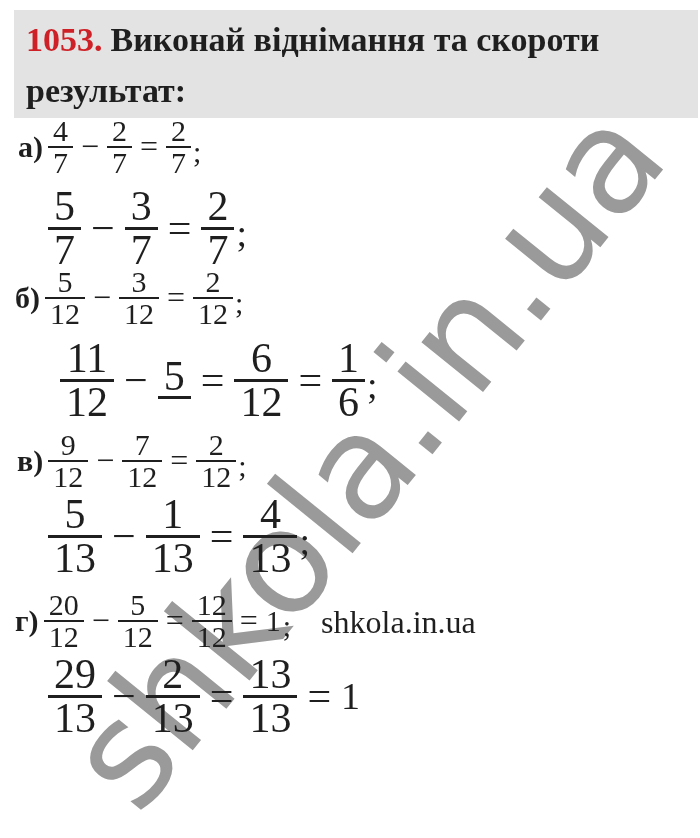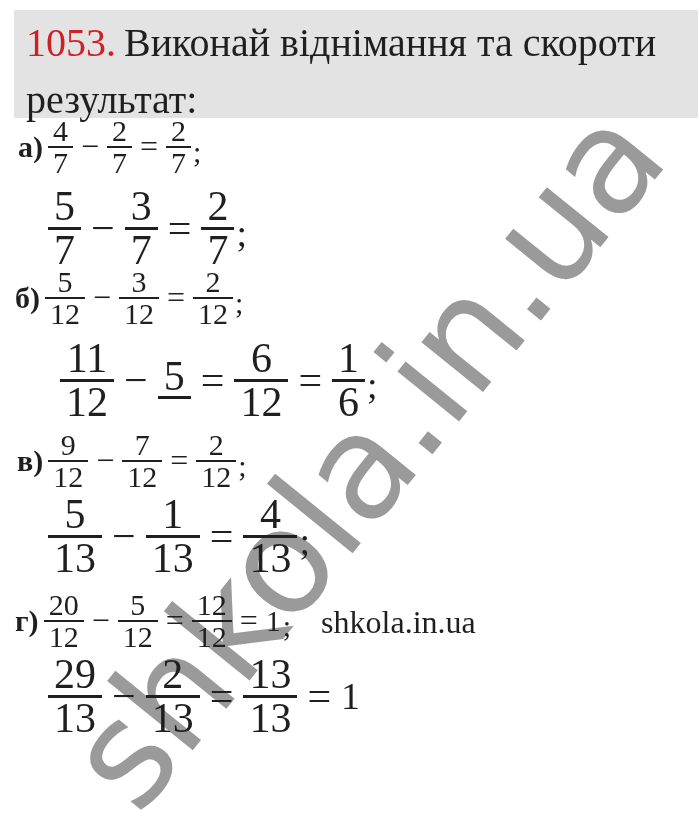--- a/index.html
+++ b/index.html
@@ -14,21 +14,21 @@
   }
   
   .header{
     position:absolute;left:14px;top:10px;
     width:684px;height:108px;
     background:var(--header-bg,#e3e3e3);
     z-index:0;
   }
   .header .line{
     position:relative;z-index:3;
-    font-weight:normal;font-size:40px;line-height:1;
+    font-weight:bold;font-size:34px;line-height:1;
     white-space:nowrap;
   }
   .header .line1{padding:13px 0 0 12px;}
   .header .line2{padding:17px 0 0 12px;}
   .header .num{color:var(--number-red,#ce2026);padding-right:8px;}
   
   .watermark{
     position:absolute;left:-135px;top:385px;
     width:1000px;height:145px;line-height:145px;
     text-align:center;white-space:nowrap;

